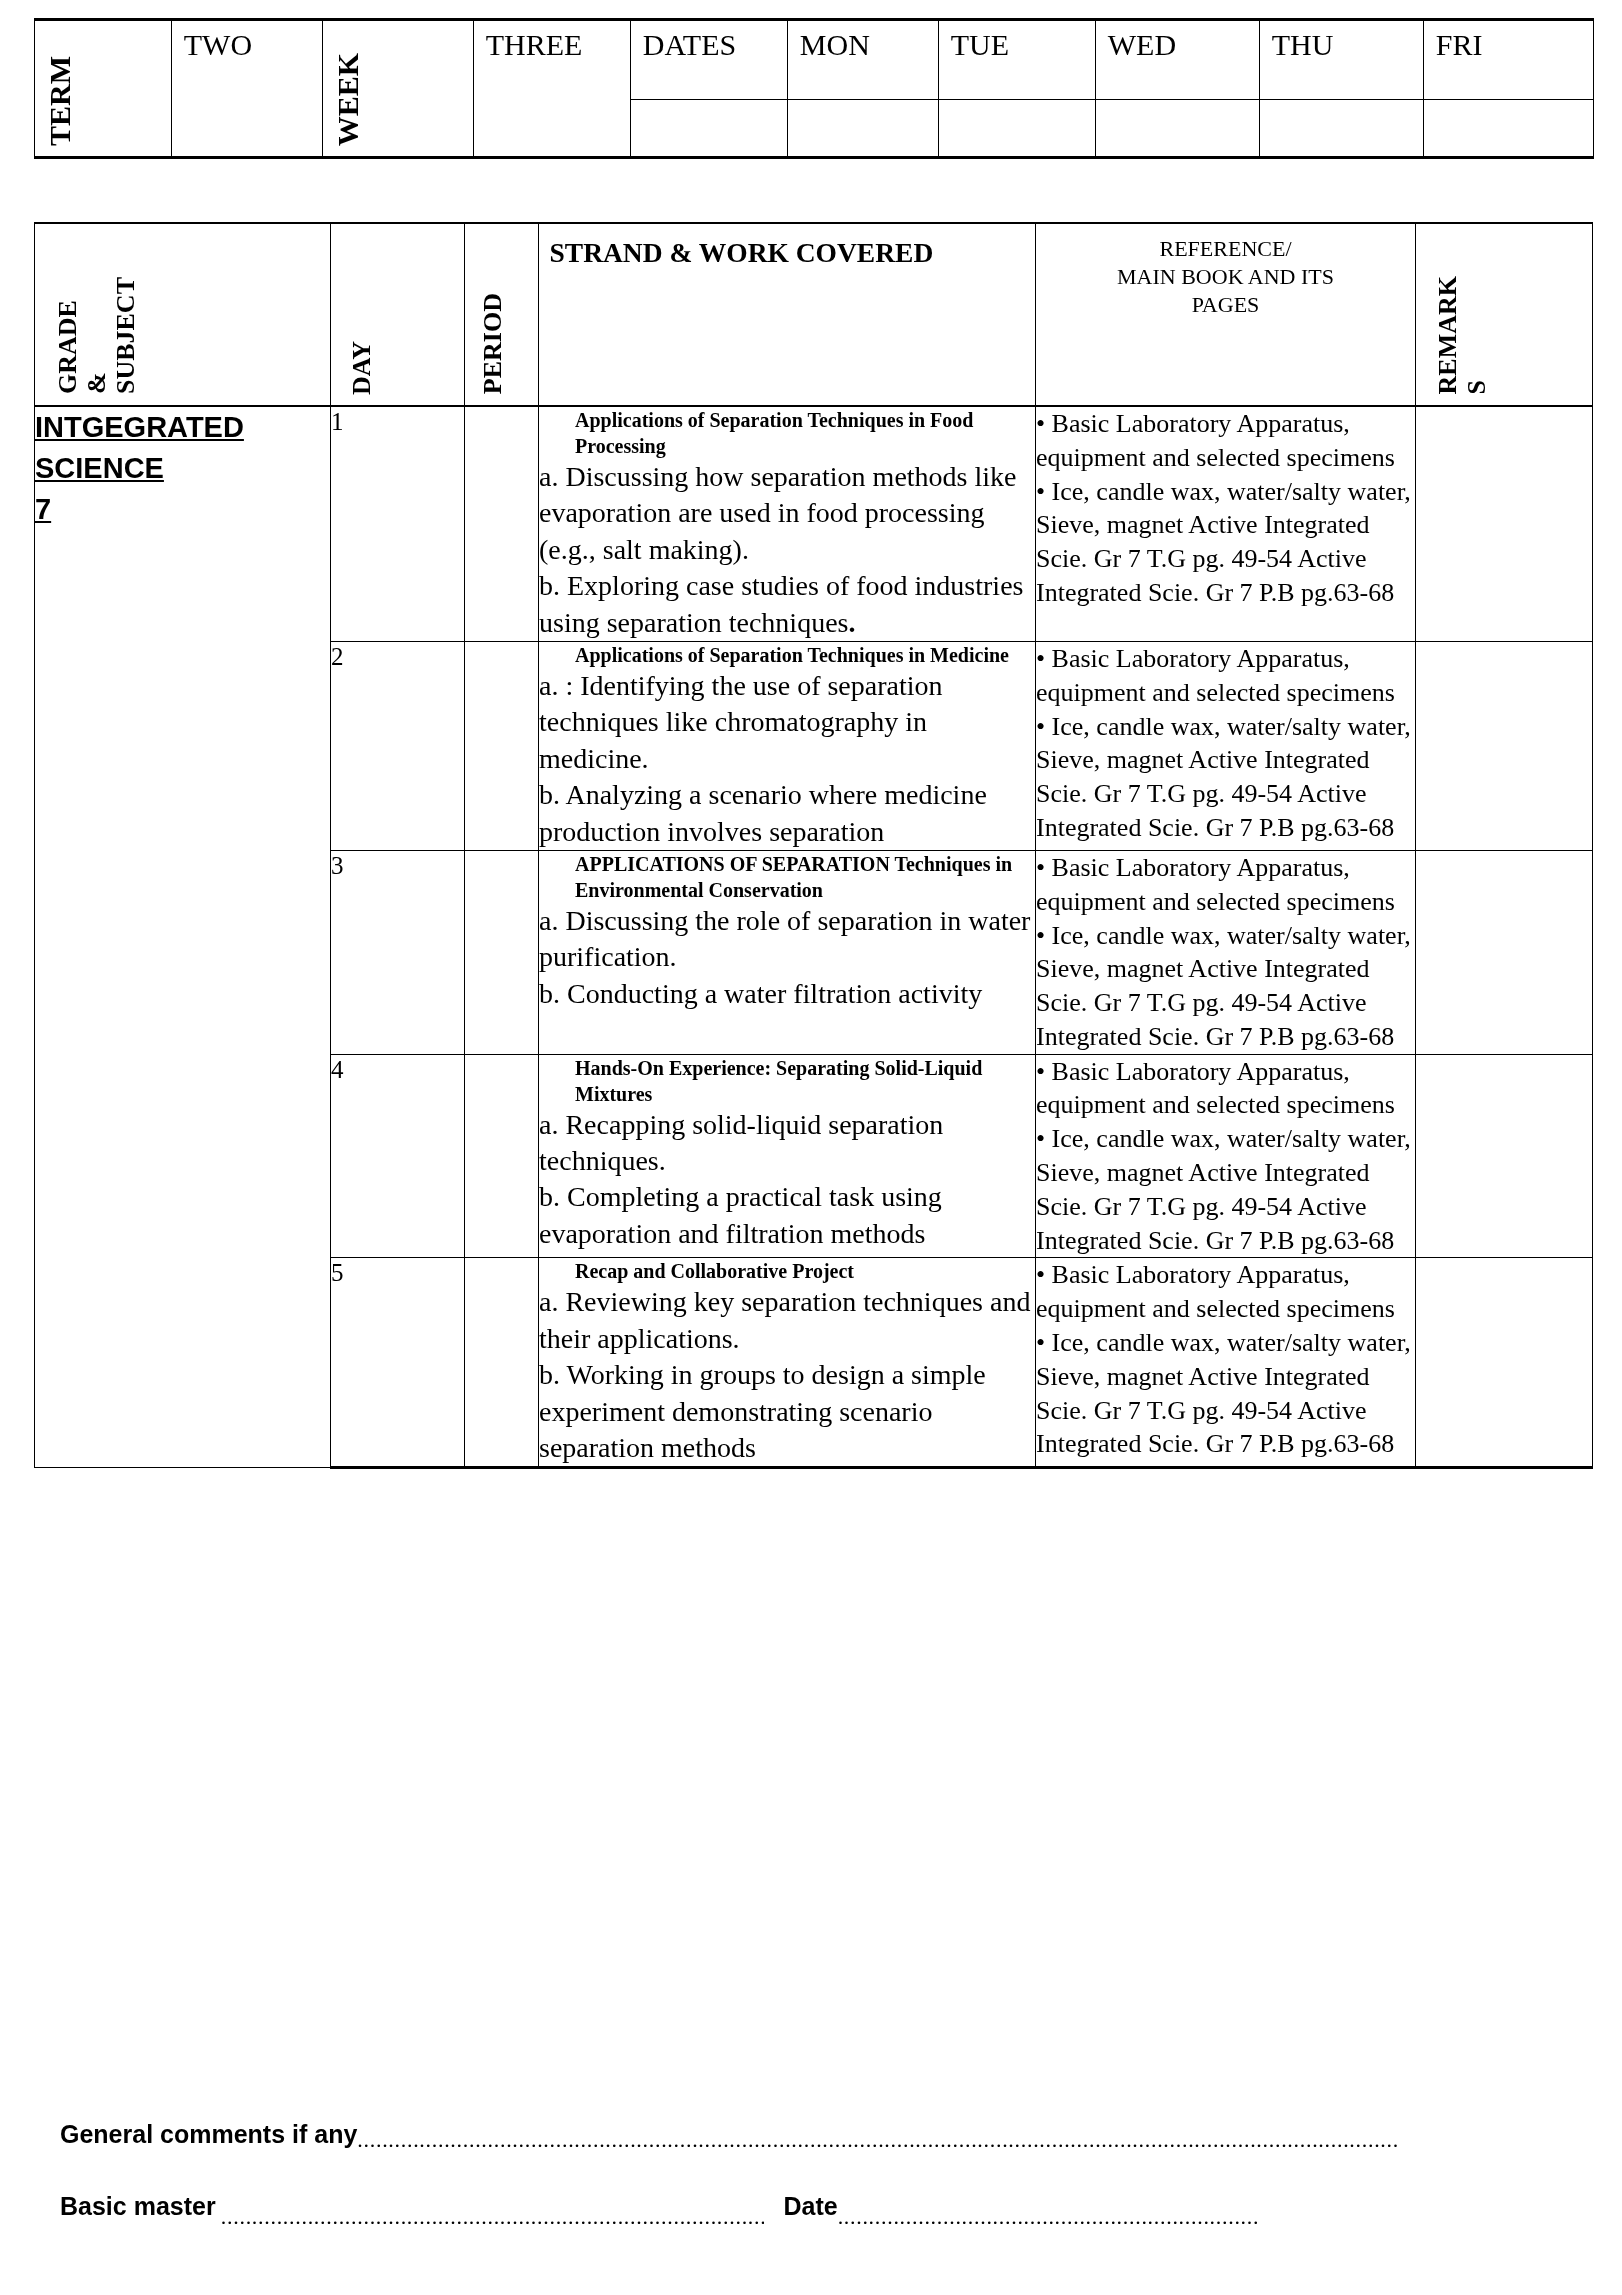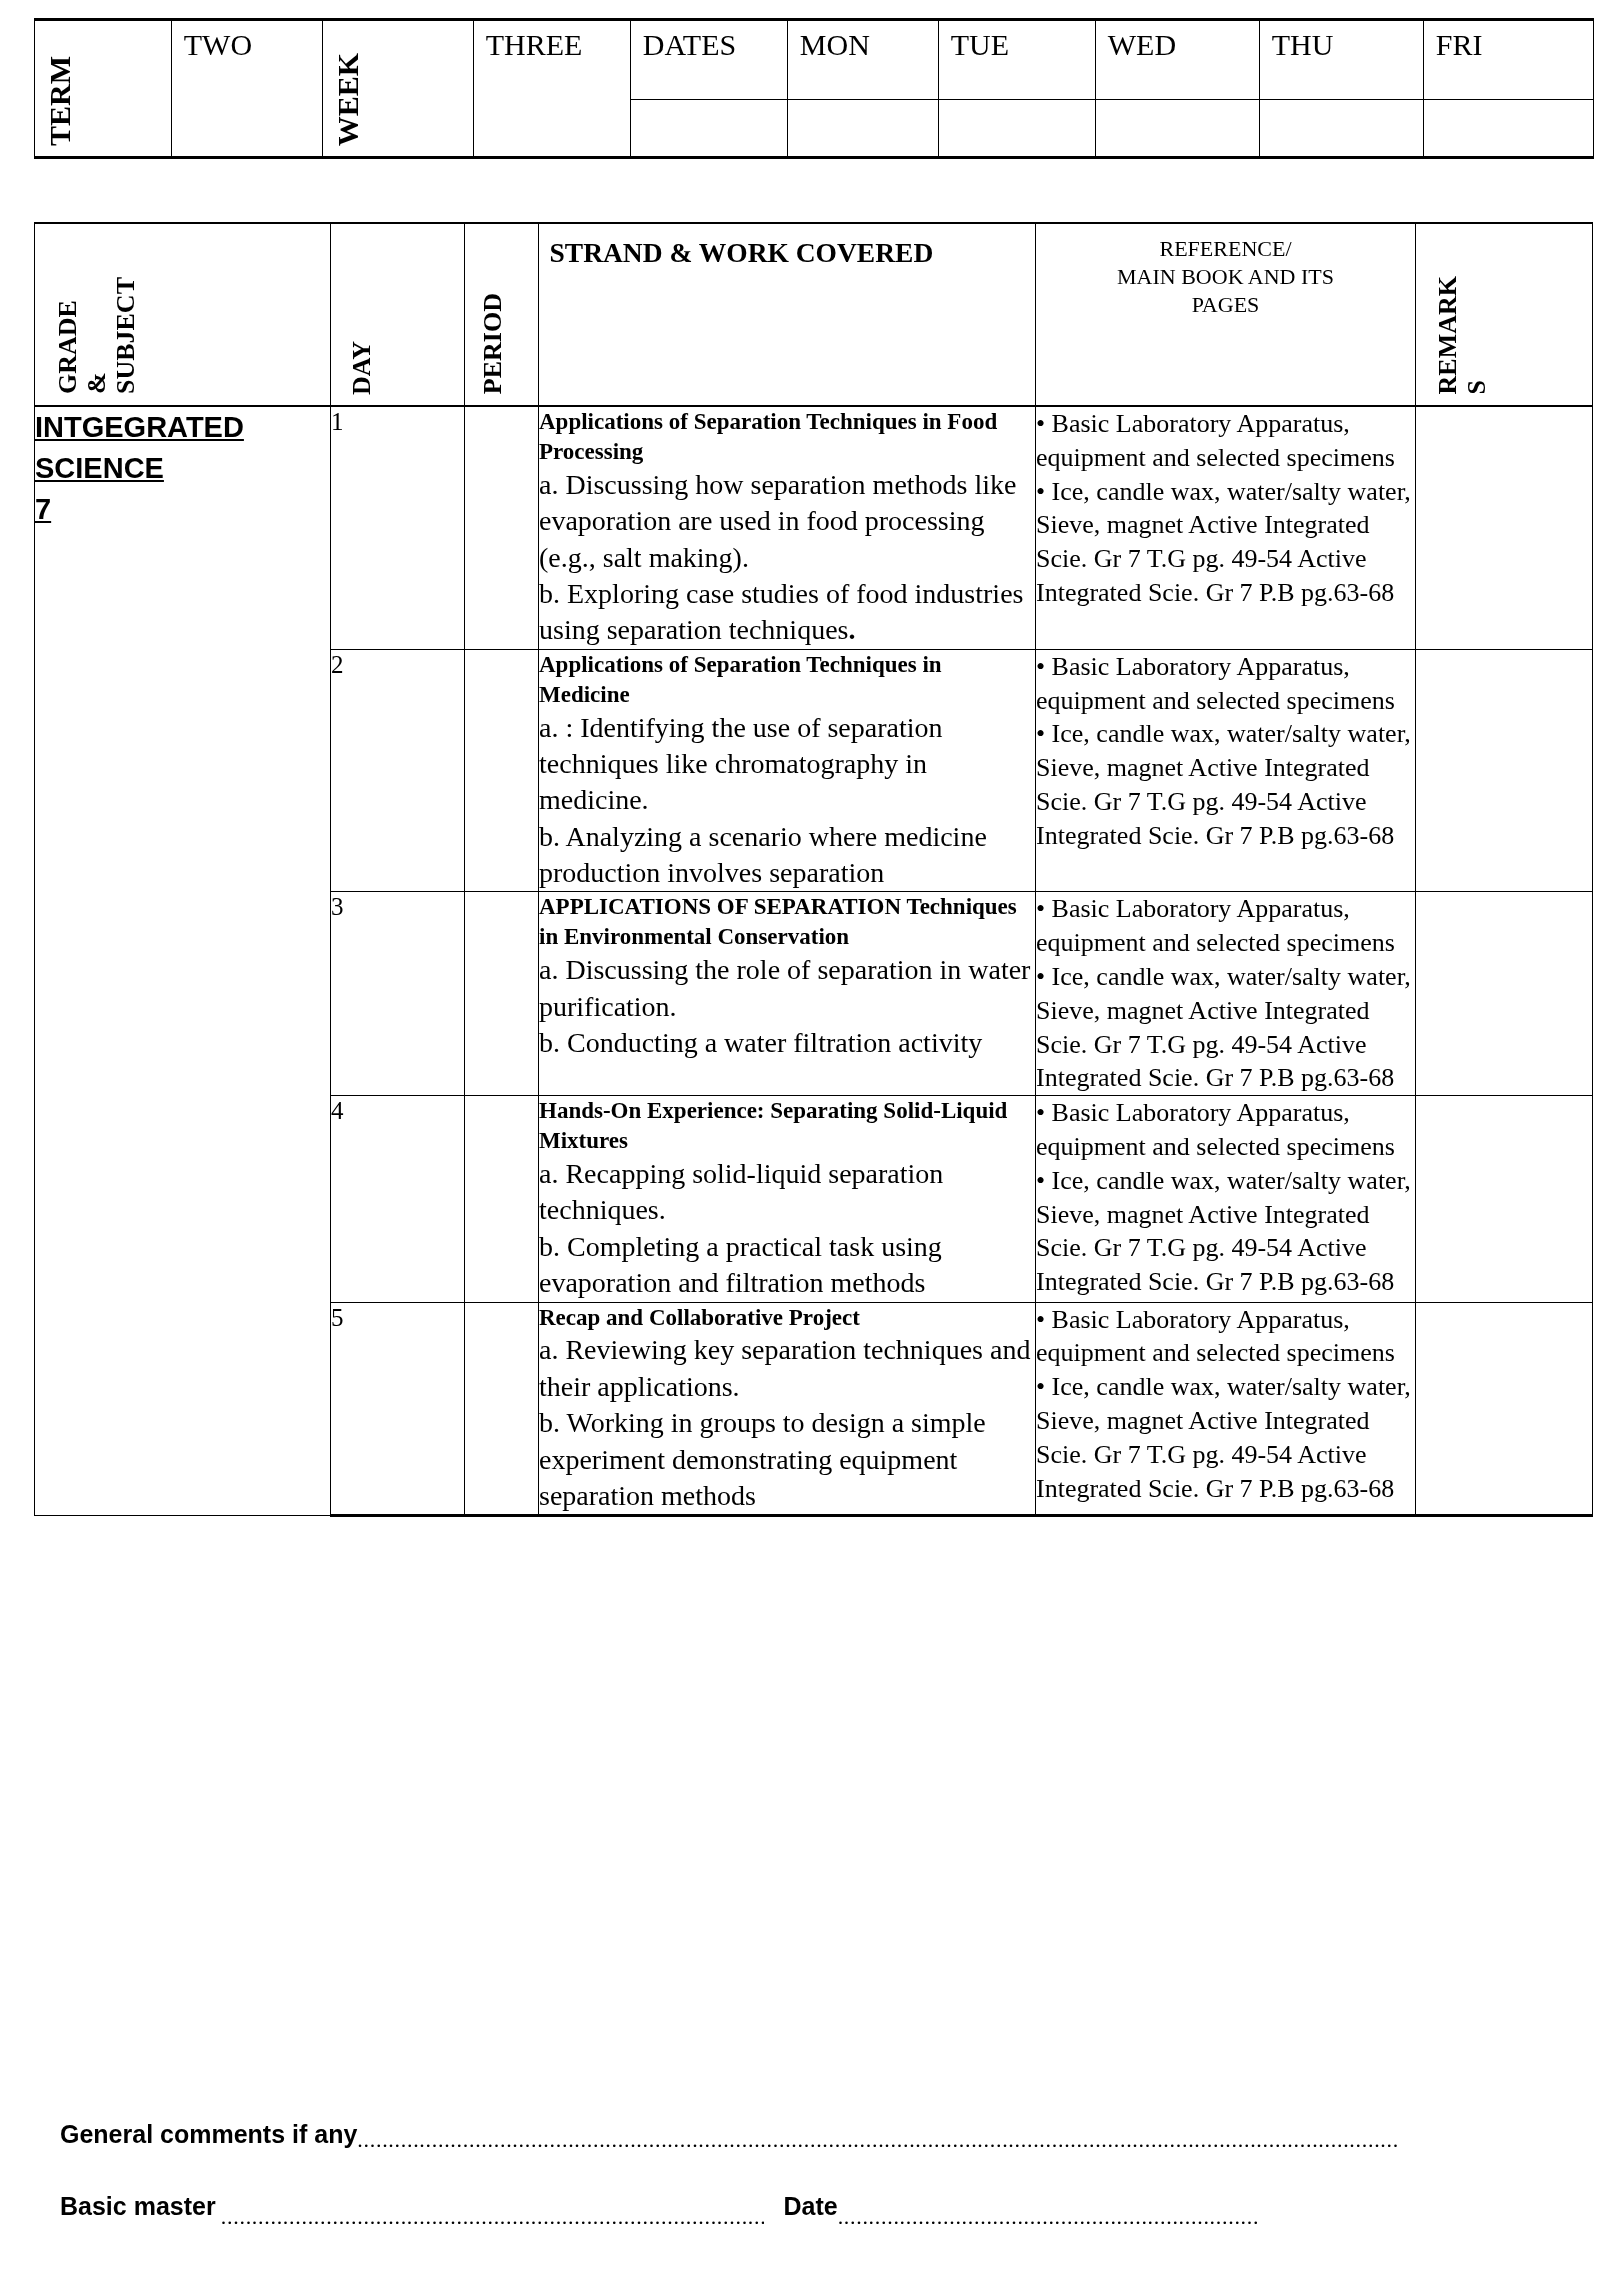--- a/index.html
+++ b/index.html
@@ -133,22 +133,23 @@
     font-size: 29px;
     line-height: 1.42;
   }
 
   .day-cell { padding: 11.8px 0 0 14.4px; font-size: 25px; line-height: 1.2; }
   .period-cell { padding: 11.8px 0 0 11.8px; font-size: 25px; }
 
   .strand-cell { padding: 10.5px 17px 9.2px 11.8px; }
   .strand-title {
     font-weight: bold;
-    font-size: 23px;
+    font-size: 20px;
     line-height: 1.30;
+    margin-left: 36px;
   }
   .strand-body {
     font-size: 28px;
     line-height: 1.30;
   }
   .strand-body .boldend { font-weight: bold; }
 
   .ref-cell { padding: 10.5px 9.2px 9.2px 13px; }
   .ref-text {
     font-size: 26px;
@@ -375,21 +376,21 @@
         </td>
         <td class="remark-cell"></td>
       </tr>
 
       <tr class="lastrow">
         <td class="day-cell">5</td>
         <td class="period-cell"></td>
         <td class="strand-cell">
           <div class="strand-title">Recap and Collaborative Project</div>
           <div class="strand-body">a. Reviewing key separation techniques and their applications.</div>
-          <div class="strand-body">b. Working in groups to design a simple experiment demonstrating equipment separation methods</div>
+          <div class="strand-body">b. Working in groups to design a simple experiment demonstrating scenario separation methods</div>
         </td>
         <td class="ref-cell">
           <div class="ref-text">• Basic Laboratory Apparatus, equipment and selected specimens</div>
           <div class="ref-text">• Ice, candle wax, water/salty water, Sieve, magnet Active Integrated Scie. Gr 7 T.G pg. 49-54 Active Integrated Scie. Gr 7 P.B pg.63-68</div>
         </td>
         <td class="remark-cell"></td>
       </tr>
     </tbody>
       </table>
   </div>

